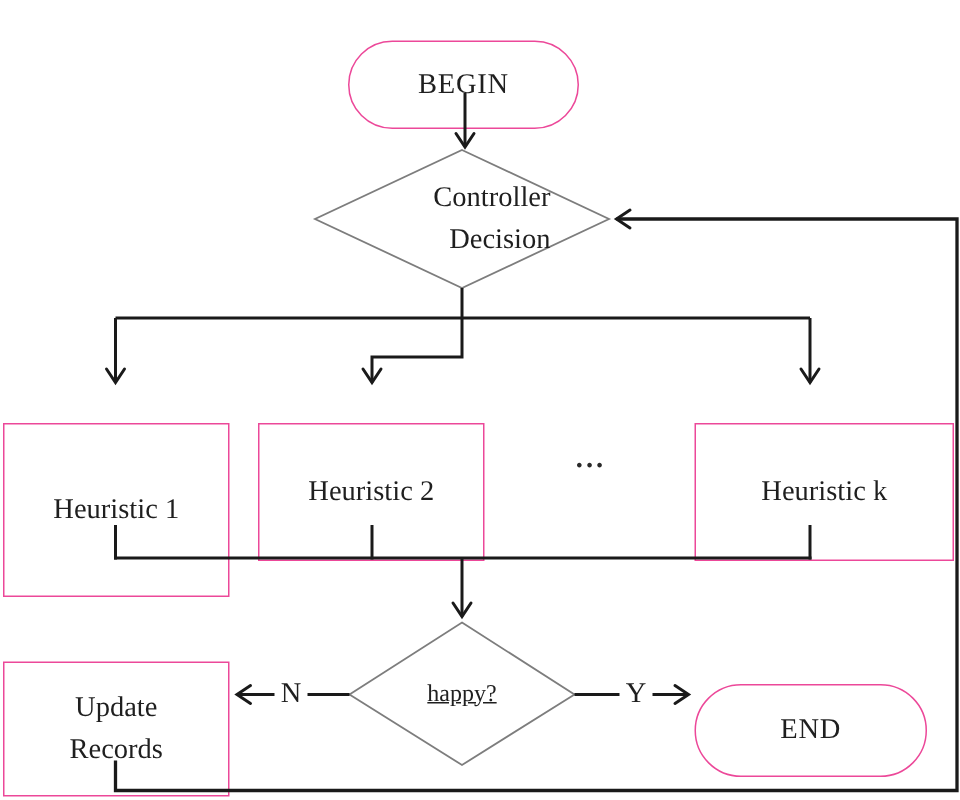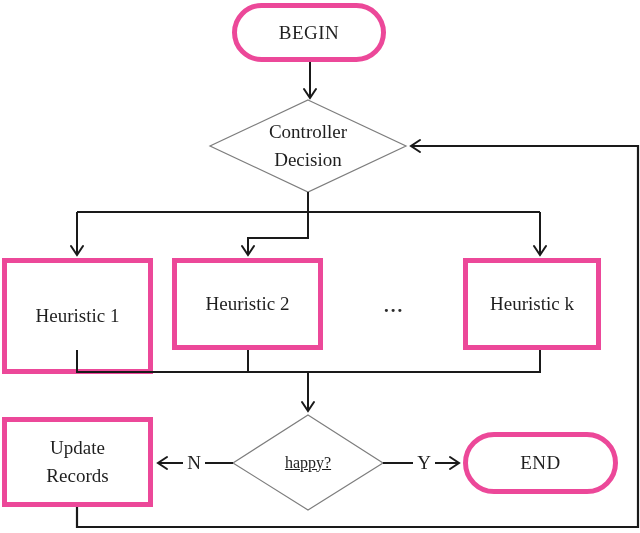--- a/index.html
+++ b/index.html
@@ -9,28 +9,29 @@
     background:#ffffff;
     font-family:"Liberation Serif","DejaVu Serif",serif;
     color:#1f1f1f;
     overflow:hidden;
   }
   .node {
     position:absolute;
     box-sizing:border-box;
     display:flex; align-items:center; justify-content:center;
     text-align:center;
-    border:5px solid #ec4899;
+    border:1px solid #ec4899;
     background:#ffffff;
     font-size:19px;
     z-index:1;
+    margin-top:24px;
   }
   .stadium { border-radius:31px; }
   .wrap-90  { width:92px;  line-height:1.5; }
-  .wrap-120 { width:118px; line-height:1.5; }
+  .wrap-120 { width:118px; line-height:1.5;text-align:right; }
   svg.wires { position:absolute; left:0; top:0; z-index:2; pointer-events:none; }
   .float-label {
     position:absolute;
     display:flex; align-items:center; justify-content:center;
     text-align:center;
     z-index:3;
     background:transparent;
   }
   .diamond-text-lg { font-size:19px; line-height:1.5; }
   .diamond-text-sm { font-size:16px;text-decoration:underline; }
@@ -52,21 +53,21 @@
   </div>
 
   <div class="node" style="left:2px; top:258px; width:151px; height:116px;">
     <span>Heuristic 1</span>
   </div>
 
   <div class="node" style="left:172px; top:258px; width:151px; height:92px;">
     <span>Heuristic 2</span>
   </div>
 
-  <div class="node" style="left:463px; top:258px; width:138px; height:92px;">
+  <div class="node" style="left:463px; top:258px; width:173px; height:92px;">
     <span>Heuristic k</span>
   </div>
 
   <div class="node stadium" style="left:463px; top:432px; width:155px; height:62px;">
     <span class="caps">END</span>
   </div>
 
   <div class="node" style="left:2px; top:417px; width:151px; height:90px;">
     <span class="wrap-90">Update Records</span>
   </div>

